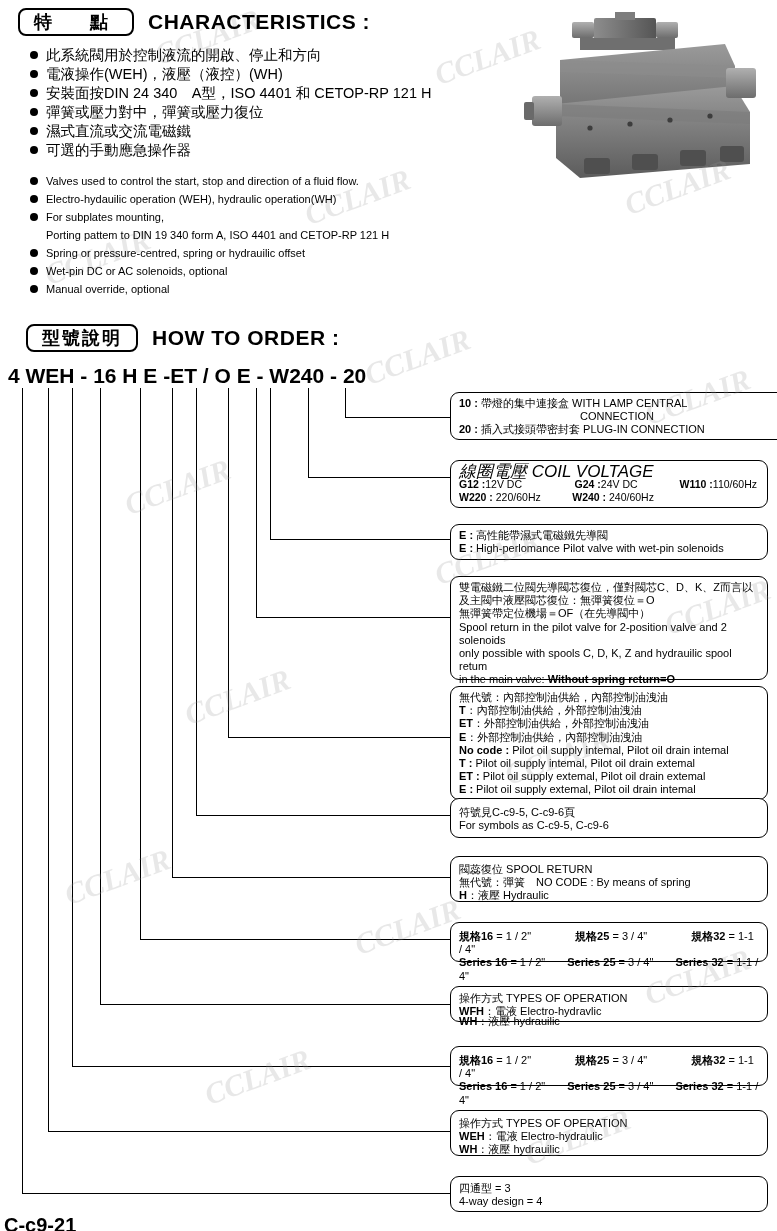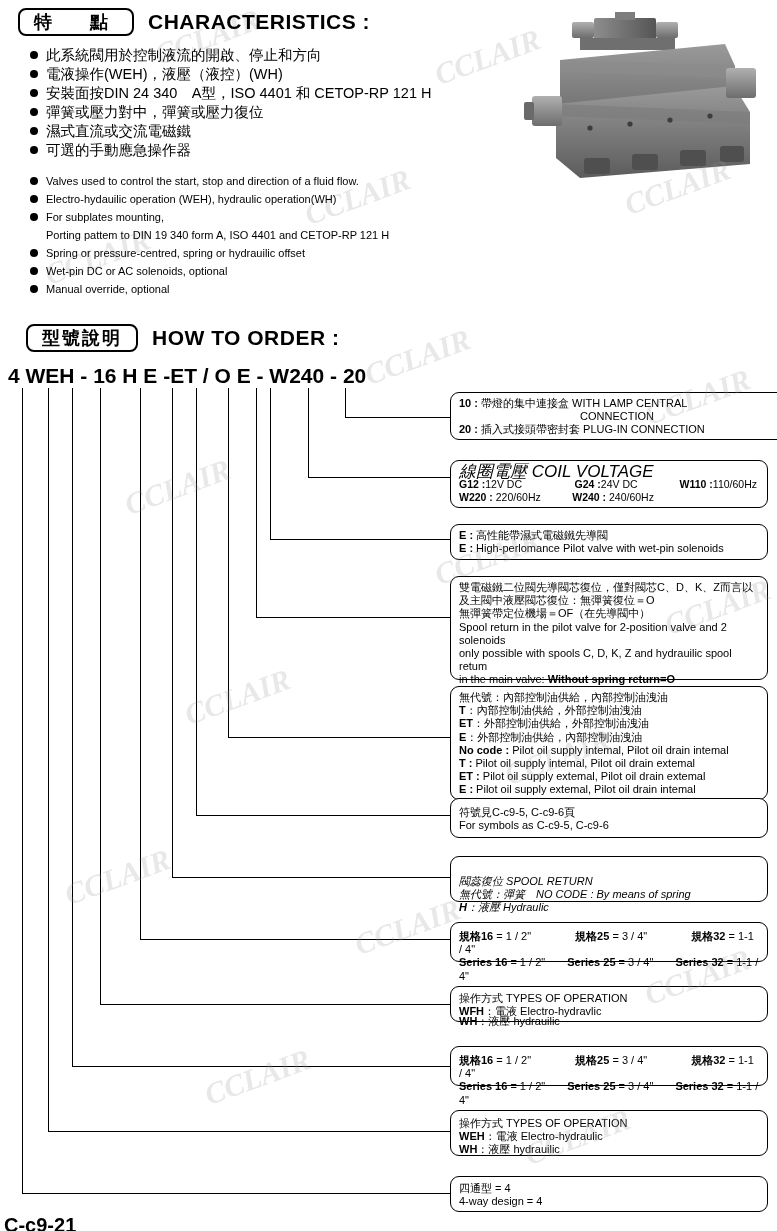--- a/index.html
+++ b/index.html
@@ -232,21 +232,21 @@
     <div><b>T :</b> Pilot oil supply intemal, Pilot oil drain extemal</div>
     <div><b>ET :</b> Pilot oil supply extemal, Pilot oil drain extemal</div>
     <div><b>E :</b> Pilot oil supply extemal, Pilot oil drain intemal</div>
   </div>
 
   <div class="box" style="left:450px;top:798px;width:318px;height:40px;padding-top:7px;">
     <div>符號見C-c9-5, C-c9-6頁</div>
     <div>For symbols as C-c9-5, C-c9-6</div>
   </div>
 
-  <div class="box" style="left:450px;top:856px;width:318px;height:46px;padding-top:18px;font-style:italic;">
+  <div class="box" style="left:450px;top:856px;width:318px;height:46px;padding-top:6px;">
     <div>閥蕊復位  SPOOL RETURN</div>
     <div>無代號：彈簧　NO CODE : By means of spring</div>
     <div><b>H</b>：液壓  Hydraulic</div>
   </div>
 
   <div class="box" style="left:450px;top:922px;width:318px;height:40px;padding-top:7px;">
     <div><b>規格16</b> = 1 / 2"　　　　<b>規格25</b> = 3 / 4"　　　　<b>規格32</b> = 1-1 / 4"</div>
     <div><b>Series 16</b> = 1 / 2"　　<b>Series 25</b> = 3 / 4"　　<b>Series 32</b> = 1-1 / 4"</div>
   </div>
 
@@ -261,19 +261,19 @@
     <div><b>Series 16</b> = 1 / 2"　　<b>Series 25</b> = 3 / 4"　　<b>Series 32</b> = 1-1 / 4"</div>
   </div>
 
   <div class="box" style="left:450px;top:1110px;width:318px;height:46px;padding-top:6px;">
     <div>操作方式  TYPES OF OPERATION</div>
     <div><b>WEH</b>：電液  Electro-hydraulic</div>
     <div><b>WH</b>：液壓  hydrauilic</div>
   </div>
 
   <div class="box" style="left:450px;top:1176px;width:318px;height:36px;padding-top:5px;">
-    <div>四通型 = 4</div>
+    <div>四通型 = 3</div>
     <div>4-way design = 4</div>
   </div>
 
   <div class="foot" style="left:4px;top:1214px;">C-c9-21</div>
 
 </div>
 
 </body></html>

